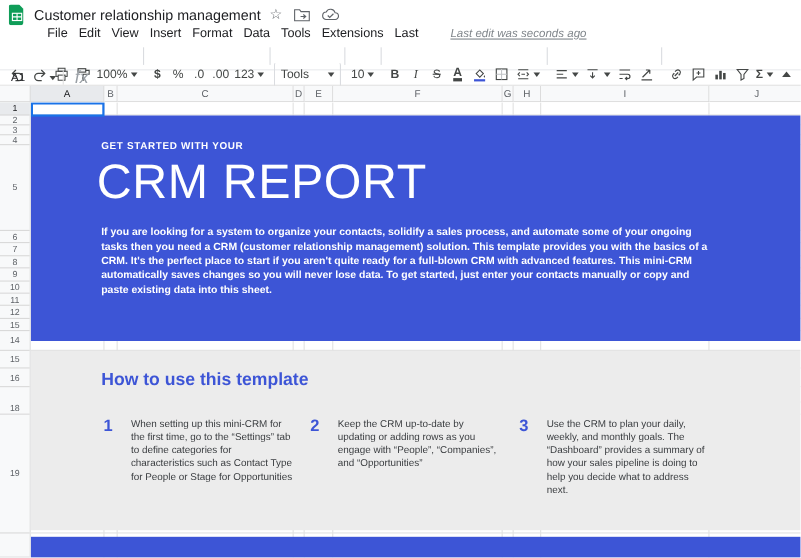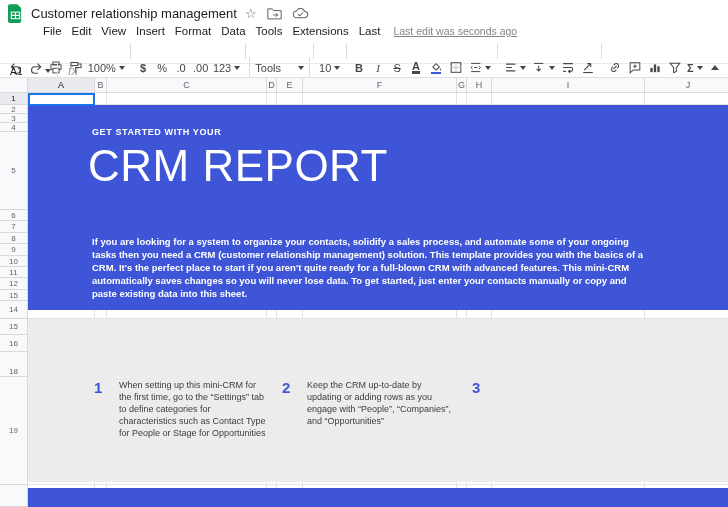--- a/index.html
+++ b/index.html
@@ -9,21 +9,21 @@
 
   
   .titlebar { height:24px; display:flex; align-items:center; padding:2px 8px 0 8px; gap:6px; }
   .logo { display:flex; align-items:center; }
   .doc-title { font-size:13px; color:#202124; margin-left:2px; }
   .tb-ic { color:#5f6368; font-size:13px; display:flex; align-items:center; padding:0 2px; }
 
   
   .menubar { height:14px; display:flex; align-items:center; padding-left:38px; }
   .menu { font-size:11.5px; color:#202124; padding:0 5px; cursor:default; }
-  .last-edit { font-size:10.5px; color:#80868b; text-decoration:underline; margin-left:8px; white-space:nowrap; }
+  .last-edit { font-size:10.5px; color:#80868b; text-decoration:underline; margin-left:24px; white-space:nowrap;font-style:italic; }
 
   
   .toolbar { height:26px; display:flex; align-items:center; padding:0 4px 0 6px;
     border-bottom:1px solid #e8eaed; }
   .tb { height:22px; min-width:19px; padding:0 3px; display:flex; align-items:center;
     justify-content:center; border-radius:2px; color:#444746; font-size:11px; white-space:nowrap;margin-top:34px; }
   .tb svg { display:block; }
   .sep { width:1px; height:16px; background:#dadce0; margin:0 3px; flex:none; }
   .caret { width:0; height:0; border-left:3px solid transparent; border-right:3px solid transparent;
     border-top:4px solid #444746; display:inline-block; margin-left:3px; }
@@ -33,21 +33,21 @@
     justify-content:space-between; padding:0 5px; }
   .b { font-weight:bold; } .i { font-style:italic; font-family:"Liberation Serif",serif; }
   .s { text-decoration:line-through; }
   .a-color { font-weight:bold; border-bottom:3px solid #444746; line-height:10px; }
   .spacer { flex:1; }
 
   
   .formulabar { height:14px; display:flex; align-items:center; border-bottom:1px solid #e0e0e0; }
   .namebox { width:58px; display:flex; align-items:center; justify-content:space-between;
     padding:0 6px 0 10px; font-size:10.5px; color:#202124; border-right:1px solid #e0e0e0; height:100%; }
-  .fx { font-size:13px; font-style:italic; color:#9aa0a6; margin-left:10px; }
+  .fx { font-size:16px; font-style:italic; color:#9aa0a6; margin-left:10px; }
   .formula-value { font-size:10.5px; color:#202124; margin-left:14px; }
 
   
   .sheet-headers { height:15px; display:flex; }
   .corner { width:28px; height:15px; background:#f8f9fa; border-right:1px solid #d9d9d9;
     border-bottom:1px solid #d9d9d9; flex:none; }
   .col-headers { flex:1; display:flex; overflow:hidden; }
   .col-h { height:15px; background:#f8f9fa; border-right:1px solid #d9d9d9;
     border-bottom:1px solid #d9d9d9; display:flex; align-items:center; justify-content:center;
     font-size:9px; color:#5f6368; flex:none; overflow:hidden; }
@@ -60,21 +60,21 @@
   .canvas { position:relative; width:700px; height:414px; background:#fff; overflow:hidden; }
   .vline { position:absolute; top:0; bottom:0; width:1px; background:#e2e2e2; }
   .hline { position:absolute; left:0; right:0; height:1px; background:#e2e2e2; }
 
   
   .banner { position:absolute; left:0; top:12px; width:700px; height:205px; background:#3d55d6; z-index:2; }
   .kicker { position:absolute; left:64px; top:22px; color:#fff; font-size:9px; font-weight:bold;
     letter-spacing:0.6px; }
   .big-title { position:absolute; left:60px; top:36px; color:#fff; font-size:44px; font-weight:400;
     letter-spacing:0.5px; }
-  .banner-body { position:absolute; left:64px; top:130px; width:558px; color:#fff; font-size:9.5px;
+  .banner-body { position:absolute; left:64px; top:100px; width:558px; color:#fff; font-size:9.5px;
     line-height:13px; font-weight:600; }
 
   
   .howto { position:absolute; left:0; top:226px; width:700px; height:163px; background:#ececec; z-index:2; }
   .howto-heading { position:absolute; left:64px; top:18px; color:#3d55d6; font-size:16px; font-weight:bold; }
   .step { position:absolute; top:60px; display:flex; }
   .step-num { width:16px; margin-right:9px; color:#3d55d6; font-size:15px; font-weight:bold; flex:none; }
   .step-text { width:150px; color:#3a3d40; font-size:9px; line-height:12px; font-weight:500; }
   .step1 { left:66px; } .step2 { left:254px; } .step3 { left:444px; }
 
@@ -348,30 +348,32 @@
           <div class="hline" style="top: 413px;"></div>
         </div>
 
       <div class="banner">
         <div class="kicker">GET STARTED WITH YOUR</div>
         <div class="big-title">CRM REPORT</div>
         <div class="banner-body">If you are looking for a system to organize your contacts, solidify a sales process, and automate some of your ongoing tasks then you need a CRM (customer relationship management) solution. This template provides you with the basics of a CRM. It's the perfect place to start if you aren't quite ready for a full-blown CRM with advanced features. This mini-CRM automatically saves changes so you will never lose data. To get started, just enter your contacts manually or copy and paste existing data into this sheet.</div>
       </div>
 
       <div class="howto">
+        <div class="howto-heading">How to use this template</div>
         <div class="step step1">
           <div class="step-num">1</div>
           <div class="step-text">When setting up this mini-CRM for the first time, go to the “Settings” tab to define categories for characteristics such as Contact Type for People or Stage for Opportunities</div>
         </div>
         <div class="step step2">
           <div class="step-num">2</div>
           <div class="step-text">Keep the CRM up-to-date by updating or adding rows as you engage with “People”, “Companies”, and “Opportunities”</div>
         </div>
         <div class="step step3">
           <div class="step-num">3</div>
+          <div class="step-text">Use the CRM to plan your daily, weekly, and monthly goals. The “Dashboard” provides a summary of how your sales pipeline is doing to help you decide what to address next.</div>
         </div>
       </div>
 
       <div class="footerbar"></div>
       <div class="selection"></div>
     </div>
   </div>
 
 </div>
 

